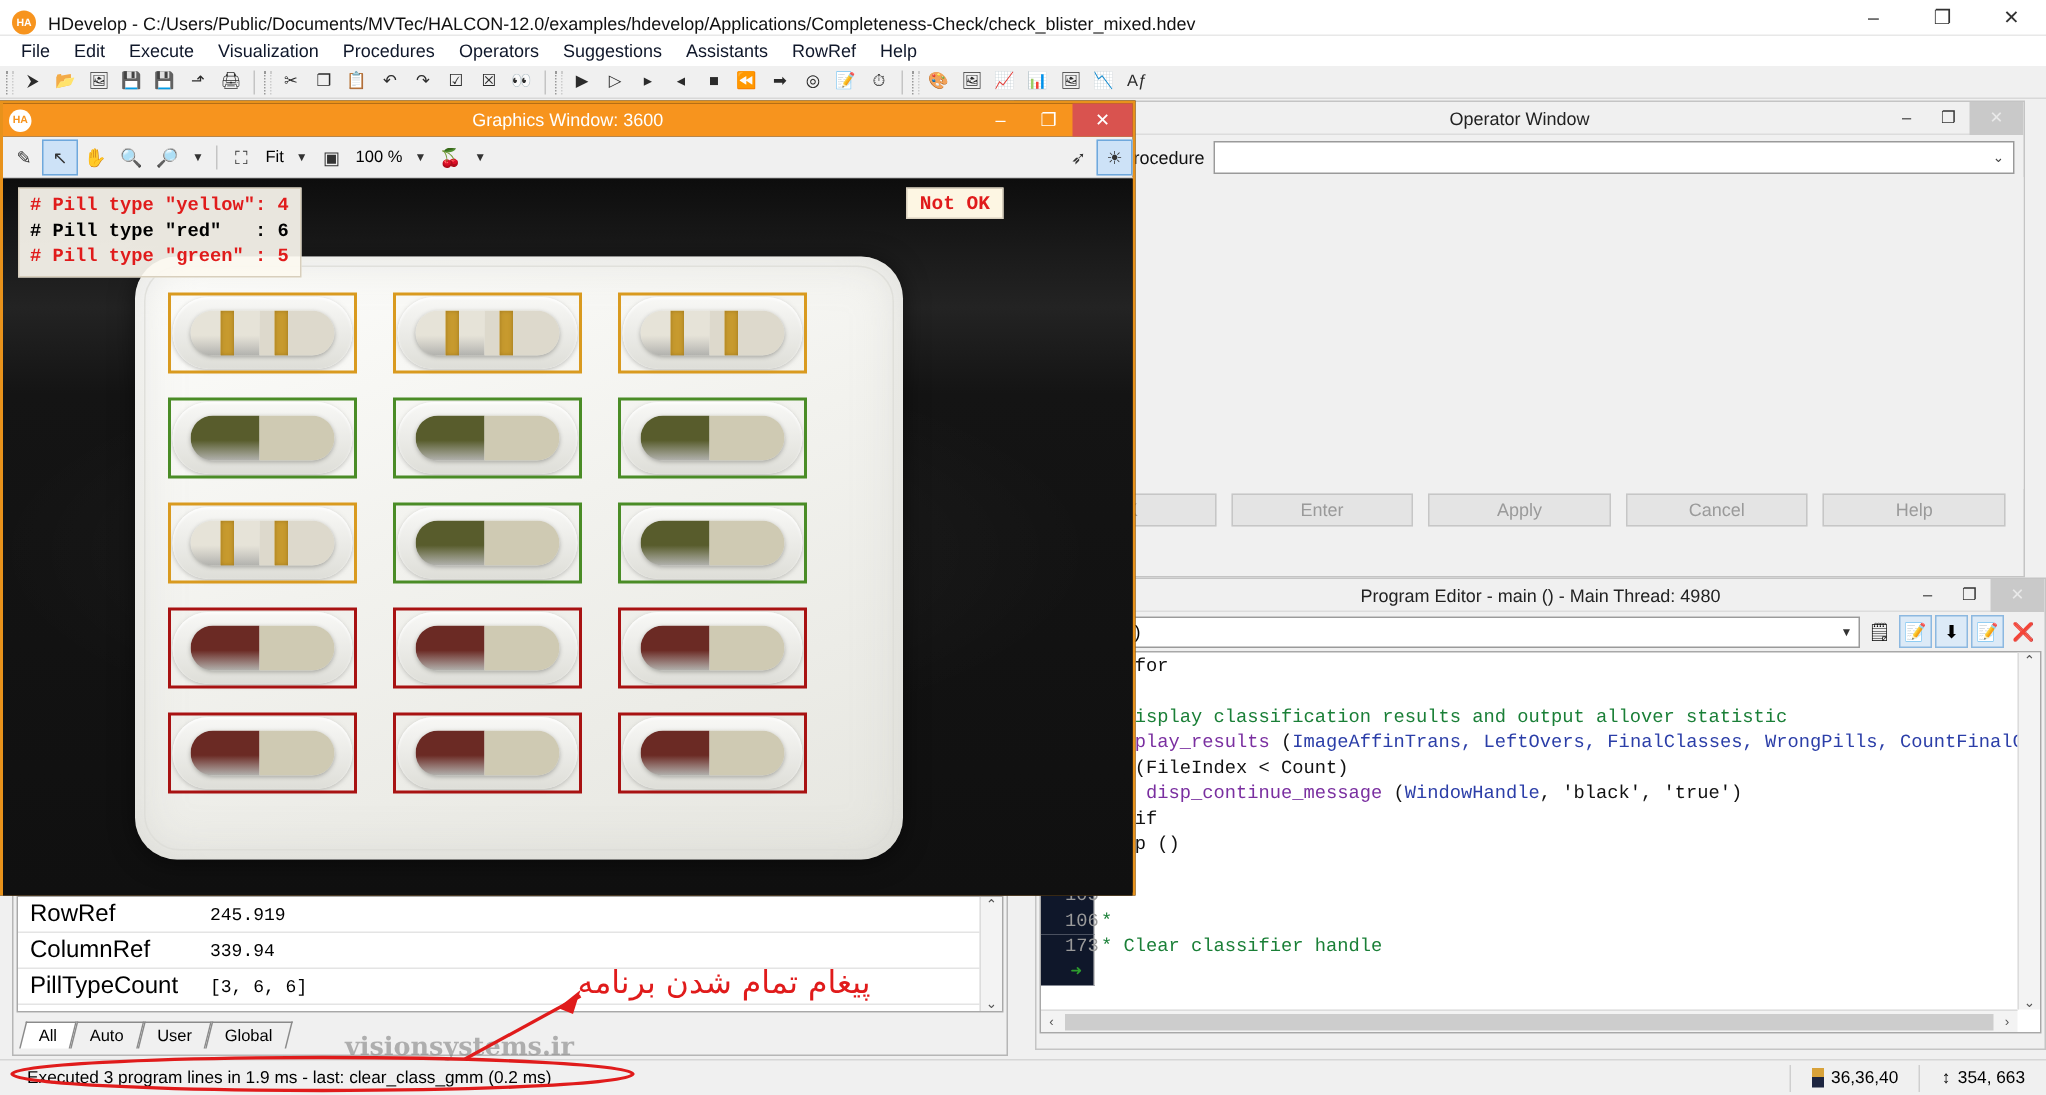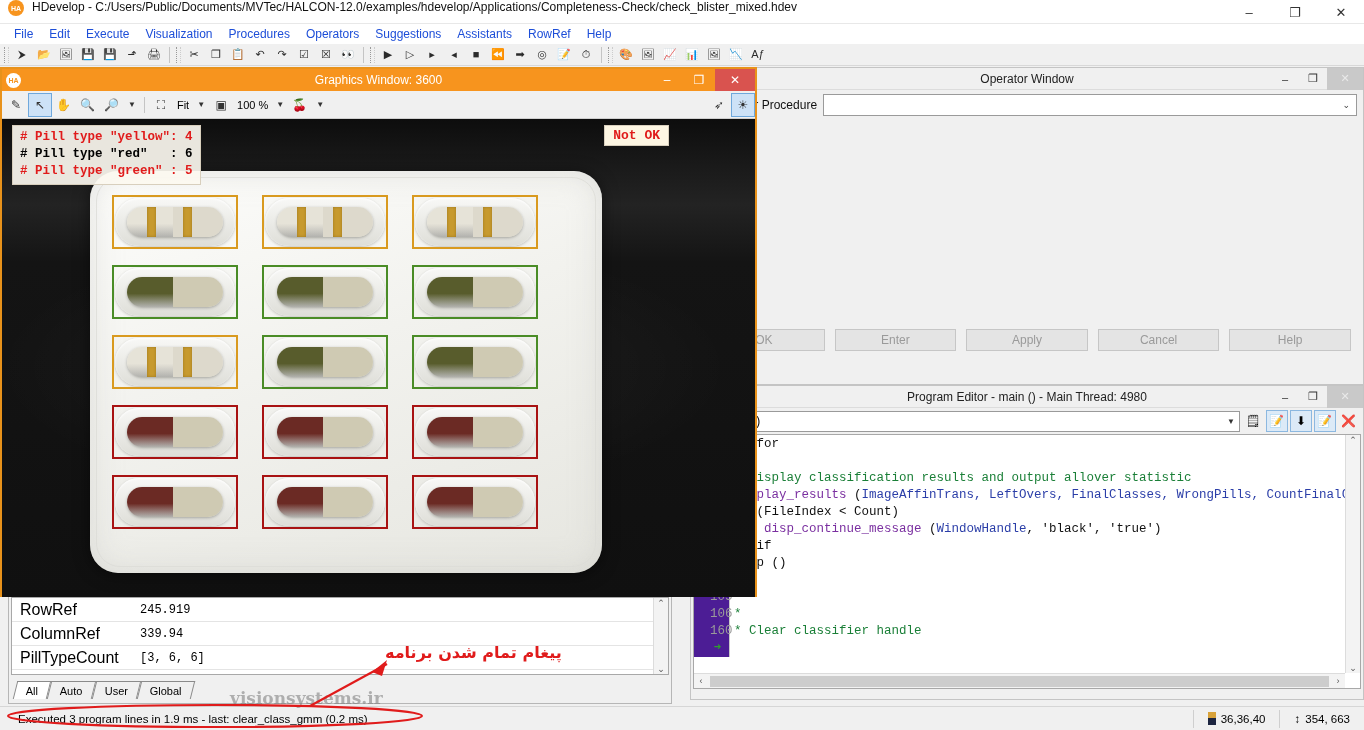--- a/index.html
+++ b/index.html
@@ -10,42 +10,42 @@
     background: #f0f0f0;
     font-family: "Liberation Sans", sans-serif;
     font-size: 12px;
     color: #000;
   }
   #app { position: relative; width: 1364px; height: 730px; background: #f0f0f0; }
 
   
   .titlebar {
     position: absolute; left:0; top:0; width:1364px; height:24px;
-    background:#ffffff; display:flex; align-items:flex-start;
+    background:#ffffff; display:flex; align-items:flex-end;
     border-bottom: 1px solid #e8e8e8;
   }
   .app-logo {
     width:16px; height:16px; border-radius:50%;
     background:#f7941e; color:#fff; font-size:7px; font-weight:bold;
     display:flex; align-items:center; justify-content:center;
     margin-left:8px; margin-right:8px; flex:0 0 auto;
   }
   .title-text { font-size:12px; color:#111; white-space:nowrap; overflow:hidden; }
   .win-btns { margin-left:auto; display:flex; height:24px; }
   .win-btn {
     width:46px; height:24px; display:flex; align-items:center; justify-content:center;
     font-size:13px; color:#333;
   }
 
   
   .menubar {
     position:absolute; left:0; top:24px; width:1364px; height:20px;
     background:#ffffff; display:flex; align-items:center; padding-left:6px;
   }
-  .menu-item { padding:2px 8px; font-size:12px; color:#1d4ed8; cursor:default; }
+  .menu-item { padding:2px 8px; font-size:12px; color:#0f172a; cursor:default; }
 
   
   .toolbar {
     position:absolute; left:0; top:44px; width:1364px; height:22px;
     background:#f0f0f0; border-bottom:1px solid #d8d8d8;
     display:flex; align-items:center; padding-left:2px;
   }
   .tb-grip { width:5px; height:16px; border-left:1px dotted #999; border-right:1px dotted #ccc; margin:0 2px; }
   .tb-btn {
     width:22px; height:20px; display:flex; align-items:center; justify-content:center;
@@ -142,21 +142,21 @@
   .ot-blk { color:#000; font-weight:bold; }
   .notok {
     position:absolute; right:86px; top:6px;
     background:#fdf6e3; border:1px solid #d8cfbd;
     color:#e01b1b; font-family:"Liberation Mono", monospace;
     font-weight:bold; font-size:13px; padding:2px 8px;
   }
 
   
   .opwin {
-    position:absolute; left:690px; top:67px; width:674px; height:318px;
+    position:absolute; left:676px; top:67px; width:674px; height:318px;
     background:#f0f0f0; border:1px solid #c4c4c4;
   }
   .panel-title {
     height:22px; background:#f0f0f0; display:flex; align-items:center;
     position:relative; border-bottom:1px solid #dcdcdc;
   }
   .panel-title-text {
     position:absolute; left:0; right:0; text-align:center; font-size:12px; color:#222;
   }
   .panel-wbtns { margin-left:auto; display:flex; height:22px; z-index:2; }
@@ -204,21 +204,21 @@
   }
   .hthumb { height:11px; background:#cdcdcd; margin:0 2px; }
   .code-lines {
     position:absolute; left:0; top:0; right:15px; bottom:15px;
     font-family:"Liberation Mono", monospace; font-size:12.5px; line-height:17px;
     padding-top:1px;
   }
   .cline { display:flex; height:17px; white-space:pre; }
   .gutter {
     width:36px; text-align:center; padding-right:4px; color:#9a9a9a; flex:0 0 36px;
-    border-right:1px solid #c8c8c8; background:#4c1d95;padding-left:16px;
+    border-right:1px solid #c8c8c8; background:#0f172a;padding-left:16px;
   }
   .ctext { padding-left:4px; }
   .kw { color:#111; }
   .cm { color:#1a7f37; }
   .fn { color:#7a2fa0; }
   .var { color:#2b3ea8; }
   .arrow-run { color:#2e9e2e; font-weight:bold; }
 
   
   .varwin {
@@ -250,22 +250,22 @@
     display:flex; align-items:center; font-size:11.5px; color:#000;
   }
   .sb-left { padding-left:18px; }
   .sb-right { margin-left:auto; display:flex; align-items:center; gap:0; }
   .sb-cell { display:flex; align-items:center; gap:5px; padding:0 14px; border-left:1px solid #cfcfcf; height:18px; }
   .color-chip { width:8px; height:13px; background:linear-gradient(180deg,#d8a23a 0%, #d8a23a 45%, #1d2540 45%, #1d2540 100%); }
 
   
   .annot-fa {
     position:absolute; left:385px; top:643px;
-    color:#e01b1b; font-size:16px; direction:rtl;
-    font-family:"DejaVu Sans", sans-serif; font-weight:bold;
+    color:#e01b1b; font-size:21px; direction:rtl;
+    font-family:"DejaVu Sans", sans-serif; font-weight:normal;
     z-index:60;
   }
   .annot-svg { position:absolute; left:0; top:0; width:1364px; height:730px; pointer-events:none; z-index:59; }
   .watermark {
     position:absolute; left:230px; top:688px; z-index:58;
     font-family:"DejaVu Serif", serif; font-size:17px; font-weight:bold;
     color:rgba(120,120,120,0.55); letter-spacing:0px;
   }
 </style>
 </head>
@@ -390,21 +390,21 @@
           <div class="cline"><div class="gutter"></div><div class="ctext" style="padding-left: 4px;"><span class="cm">*</span></div></div>
           <div class="cline"><div class="gutter"></div><div class="ctext" style="padding-left: 4px;"><span class="cm">* Display classification results and output allover statistic</span></div></div>
           <div class="cline"><div class="gutter"></div><div class="ctext" style="padding-left: 4px;"><span class="fn">display_results</span><span class="kw"> (</span><span class="var">ImageAffinTrans, LeftOvers, FinalClasses, WrongPills, CountFinalCl</span></div></div>
           <div class="cline"><div class="gutter"></div><div class="ctext" style="padding-left: 4px;"><span class="kw">if (FileIndex &lt; Count)</span></div></div>
           <div class="cline"><div class="gutter"></div><div class="ctext" style="padding-left: 34px;"><span class="fn">disp_continue_message</span><span class="kw"> (</span><span class="var">WindowHandle</span><span class="kw">, 'black', 'true')</span></div></div>
           <div class="cline"><div class="gutter"></div><div class="ctext" style="padding-left: 4px;"><span class="kw">endif</span></div></div>
           <div class="cline"><div class="gutter"></div><div class="ctext" style="padding-left: 4px;"><span class="kw">stop ()</span></div></div>
           <div class="cline"><div class="gutter"></div><div class="ctext" style="padding-left: 4px;"><span class="kw">for</span></div></div>
           <div class="cline"><div class="gutter">105</div><div class="ctext" style="padding-left: 4px;"><span class="cm">*</span></div></div>
           <div class="cline"><div class="gutter">106</div><div class="ctext" style="padding-left: 4px;"><span class="cm">*</span></div></div>
-          <div class="cline"><div class="gutter">160</div><div class="ctext" style="padding-left: 4px;"><span class="cm">* Clear classifier handle</span></div></div>
+          <div class="cline"><div class="gutter">173</div><div class="ctext" style="padding-left: 4px;"><span class="cm">* Clear classifier handle</span></div></div>
           <div class="cline"><div class="gutter arrow-run">➜</div><div class="ctext" style="padding-left: 4px;"><span class="kw"></span></div></div>
         </div>
       <div class="code-scroll-v">
         <div>⌃</div>
         <div>⌄</div>
       </div>
       <div class="code-scroll-h">
         <div style="width:14px;text-align:center">‹</div>
         <div class="hthumb" style="flex:1"></div>
         <div style="width:14px;text-align:center">›</div>

